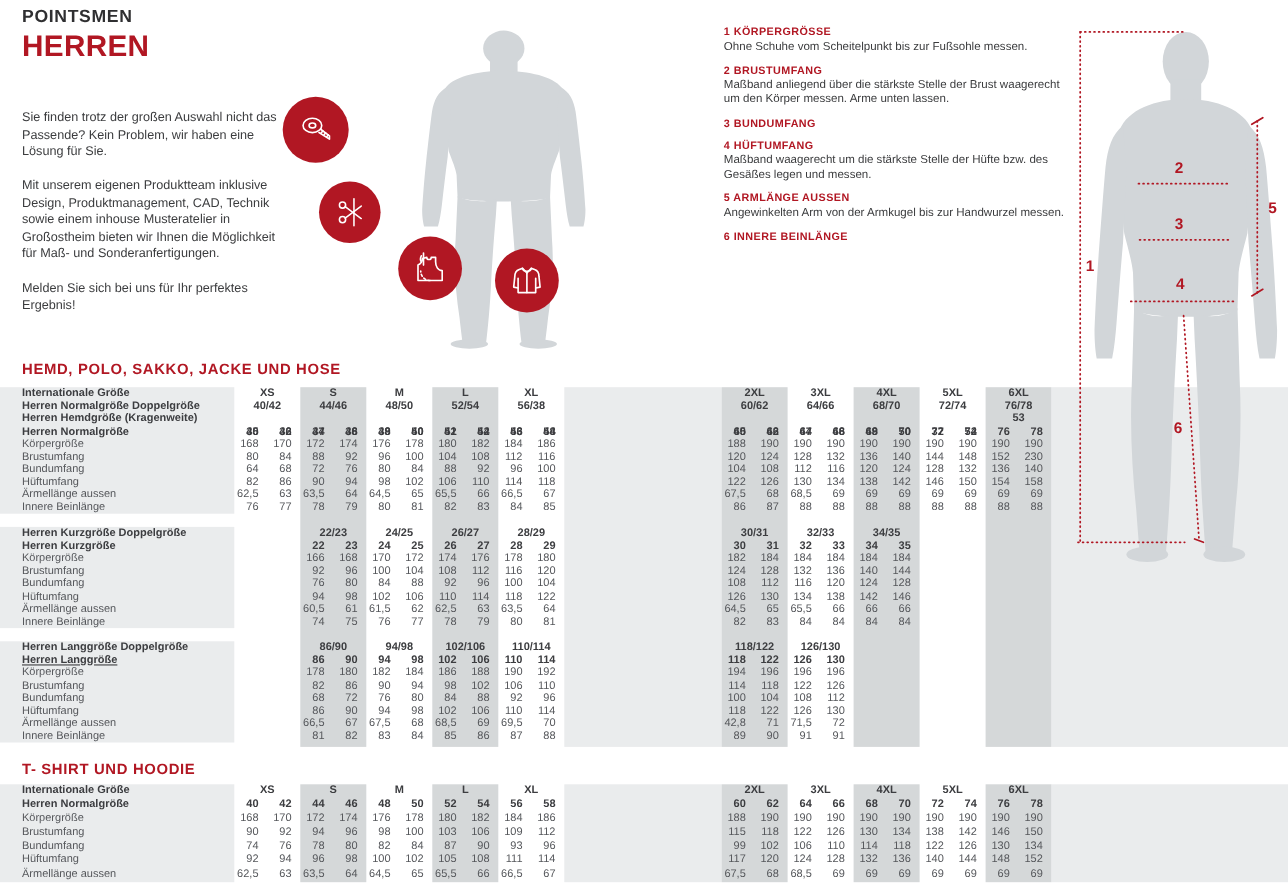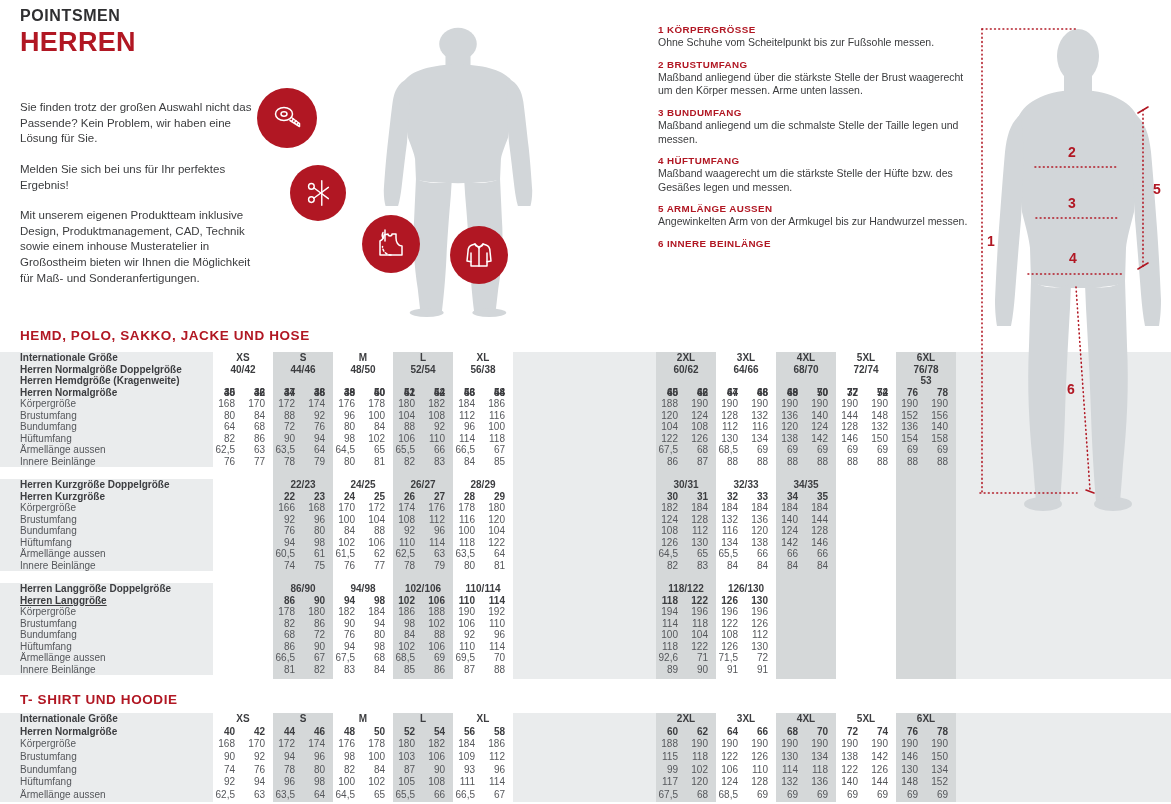--- a/index.html
+++ b/index.html
@@ -63,36 +63,35 @@
 </style>
 </head>
 <body>
 
 <div class="abs logo">POINTSMEN</div>
 <div class="abs title">
   <div>HERREN</div>
 </div>
 <div class="abs intro">
   <p>Sie finden trotz der großen Auswahl nicht das Passende? Kein Problem, wir haben eine Lösung für Sie.</p>
+  <p>Mit unserem eigenen Produktteam inklusive Design, Produktmanagement, CAD, Technik sowie einem inhouse Musteratelier in Großostheim bieten wir Ihnen die Möglichkeit für Maß- und Sonderanfertigungen.</p>
   <p>Melden Sie sich bei uns für Ihr perfektes Ergebnis!</p>
-  <p>Mit unserem eigenen Produktteam inklusive Design, Produktmanagement, CAD, Technik sowie einem inhouse Musteratelier in Großostheim bieten wir Ihnen die Möglichkeit für Maß- und Sonderanfertigungen.</p>
 </div>
 
 <div class="abs instructions">
   <div class="ins-item">
     <div class="ins-title"><span>1</span> <span>KÖRPERGRÖSSE</span></div>
     <div class="ins-text">Ohne Schuhe vom Scheitelpunkt bis zur Fußsohle messen.</div>
   </div>
   <div class="ins-item">
     <div class="ins-title"><span>2</span> <span>BRUSTUMFANG</span></div>
     <div class="ins-text">Maßband anliegend über die stärkste Stelle der Brust waagerecht um den Körper messen. Arme unten lassen.</div>
   </div>
   <div class="ins-item">
     <div class="ins-title"><span>3</span> <span>BUNDUMFANG</span></div>
-    <div class="ins-text">Maßband anliegend um die schmalste Stelle der Taille legen und messen.</div>
   </div>
   <div class="ins-item">
     <div class="ins-title"><span>4</span> <span>HÜFTUMFANG</span></div>
     <div class="ins-text">Maßband waagerecht um die stärkste Stelle der Hüfte bzw. des Gesäßes legen und messen.</div>
   </div>
   <div class="ins-item">
     <div class="ins-title"><span>5</span> <span>ARMLÄNGE AUSSEN</span></div>
     <div class="ins-text">Angewinkelten Arm von der Armkugel bis zur Handwurzel messen.</div>
   </div>
   <div class="ins-item">
@@ -301,21 +300,21 @@
         <div class="ncell" style="grid-column: 11;">116</div>
         <div class="ncell" style="grid-column: 13;">120</div>
         <div class="ncell" style="grid-column: 14;">124</div>
         <div class="ncell" style="grid-column: 15;">128</div>
         <div class="ncell" style="grid-column: 16;">132</div>
         <div class="ncell" style="grid-column: 17;">136</div>
         <div class="ncell" style="grid-column: 18;">140</div>
         <div class="ncell" style="grid-column: 19;">144</div>
         <div class="ncell" style="grid-column: 20;">148</div>
         <div class="ncell" style="grid-column: 21;">152</div>
-        <div class="ncell" style="grid-column: 22;">156</div>
+        <div class="ncell" style="grid-column: 22;">230</div>
       </div>
       <div class="trow">
         <div class="tlabel" style="grid-column: 1;">Bundumfang</div>
         <div class="ncell" style="grid-column: 2;">64</div>
         <div class="ncell" style="grid-column: 3;">68</div>
         <div class="ncell" style="grid-column: 4;">72</div>
         <div class="ncell" style="grid-column: 5;">76</div>
         <div class="ncell" style="grid-column: 6;">80</div>
         <div class="ncell" style="grid-column: 7;">84</div>
         <div class="ncell" style="grid-column: 8;">88</div>
@@ -622,21 +621,21 @@
       <div class="trow">
         <div class="tlabel" style="grid-column: 1;">Ärmellänge aussen</div>
         <div class="ncell" style="grid-column: 4;">66,5</div>
         <div class="ncell" style="grid-column: 5;">67</div>
         <div class="ncell" style="grid-column: 6;">67,5</div>
         <div class="ncell" style="grid-column: 7;">68</div>
         <div class="ncell" style="grid-column: 8;">68,5</div>
         <div class="ncell" style="grid-column: 9;">69</div>
         <div class="ncell" style="grid-column: 10;">69,5</div>
         <div class="ncell" style="grid-column: 11;">70</div>
-        <div class="ncell" style="grid-column: 13;">92,6</div>
+        <div class="ncell" style="grid-column: 13;">42,8</div>
         <div class="ncell" style="grid-column: 14;">71</div>
         <div class="ncell" style="grid-column: 15;">71,5</div>
         <div class="ncell" style="grid-column: 16;">72</div>
       </div>
       <div class="trow">
         <div class="tlabel" style="grid-column: 1;">Innere Beinlänge</div>
         <div class="ncell" style="grid-column: 4;">81</div>
         <div class="ncell" style="grid-column: 5;">82</div>
         <div class="ncell" style="grid-column: 6;">83</div>
         <div class="ncell" style="grid-column: 7;">84</div>

